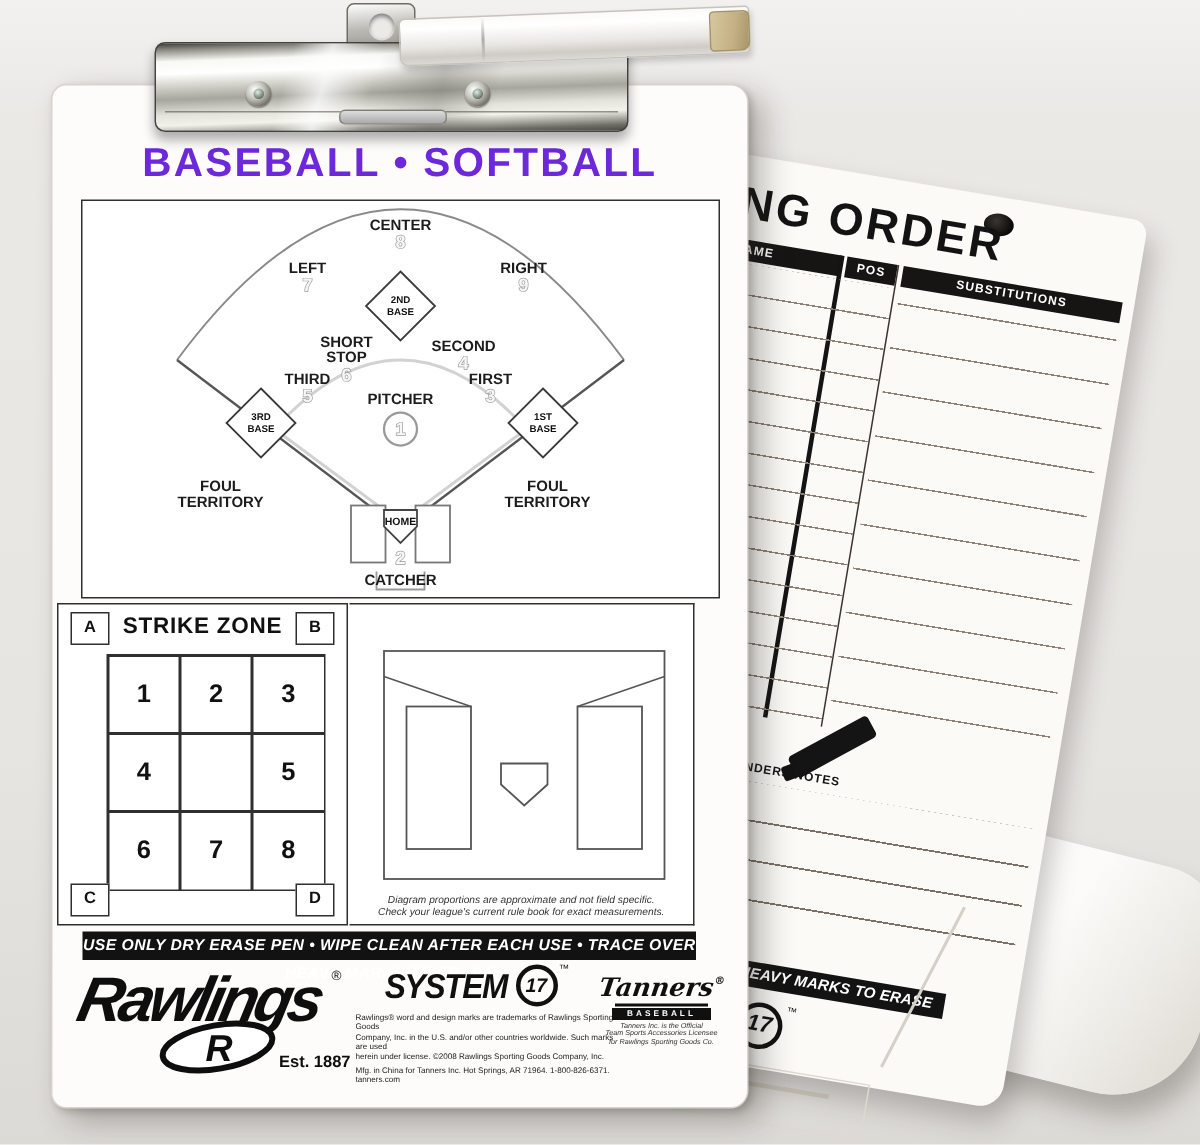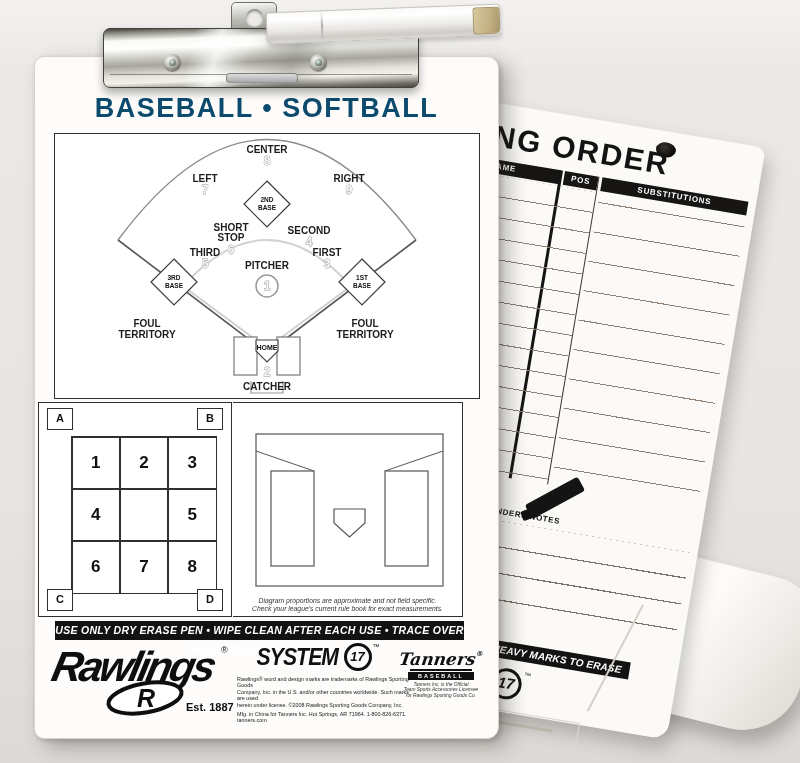--- a/index.html
+++ b/index.html
@@ -59,21 +59,21 @@
     display:inline-block;text-align:center;margin-left:2px;}
   .sys-tm{font-size:7px;color:#101010;align-self:flex-start;margin-left:1px;}
   .bb-system .sys-word{font-size:26px;}
   .bb-system .sys-circ{width:25px;height:25px;line-height:24px;font-size:15px;}
 
   
   .frontboard{position:absolute;left:34px;top:56px;width:463px;height:681px;z-index:5;
     background:#fdfcfa;border:1px solid #d8d4cd;border-radius:10px 12px 12px 10px;
     box-shadow:10px 8px 20px rgba(40,35,30,.30),2px 2px 5px rgba(40,35,30,.2);}
   .fb-title{margin-top:36px;text-align:center;font-size:27px;font-weight:800;
-    letter-spacing:1.5px;color:#0c4a6e;}
+    letter-spacing:1.5px;color:#6d28d9;}
   svg.field{display:block;margin:9px auto 0;border:1.5px solid #2f2f2f;background:#fff;}
   .panels{display:flex;margin:3px 0 0 3px;}
   .panel{position:relative;border:1.5px solid #2f2f2f;height:215px;box-sizing:border-box;background:#fff;}
   .panel.strike{width:194px;}
   .panel.batter{width:230px;border-left:none;margin-left:1px;}
   .sz-title,.bx-title{text-align:center;margin-top:6px;font-size:15px;font-weight:800;letter-spacing:.5px;color:#111;}
   .corner{position:absolute;width:24px;height:20px;border:1.5px solid #2f2f2f;background:#fff;
     font-size:11px;font-weight:bold;line-height:19px;text-align:center;color:#111;}
   .corner.a{left:8px;top:5px;}   .corner.b{right:8px;top:5px;}
   .corner.c{left:8px;bottom:5px;}.corner.d{right:8px;bottom:5px;}
@@ -235,20 +235,21 @@
         <text x="254" y="112">4</text>
         <text x="150" y="134">5</text>
         <text x="272" y="134">3</text>
         <text x="212" y="156">1</text>
         <text x="212" y="242">2</text>
       </g>
     </svg>
 
     <div class="panels">
       <div class="panel strike">
+        <div class="sz-title">STRIKE ZONE</div>
         <div class="corner a">A</div>
         <div class="corner b">B</div>
         <div class="sz-grid">
           <div class="sz-cell">1</div>
           <div class="sz-cell">2</div>
           <div class="sz-cell">3</div>
           <div class="sz-cell">4</div>
           <div class="sz-cell"></div>
           <div class="sz-cell">5</div>
           <div class="sz-cell">6</div>

